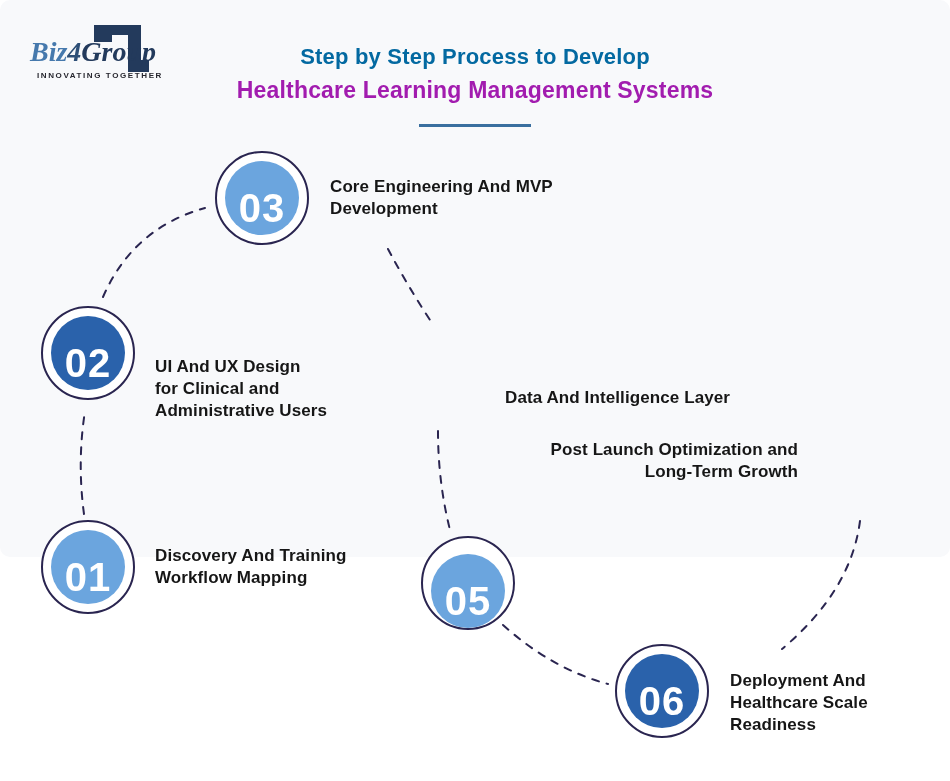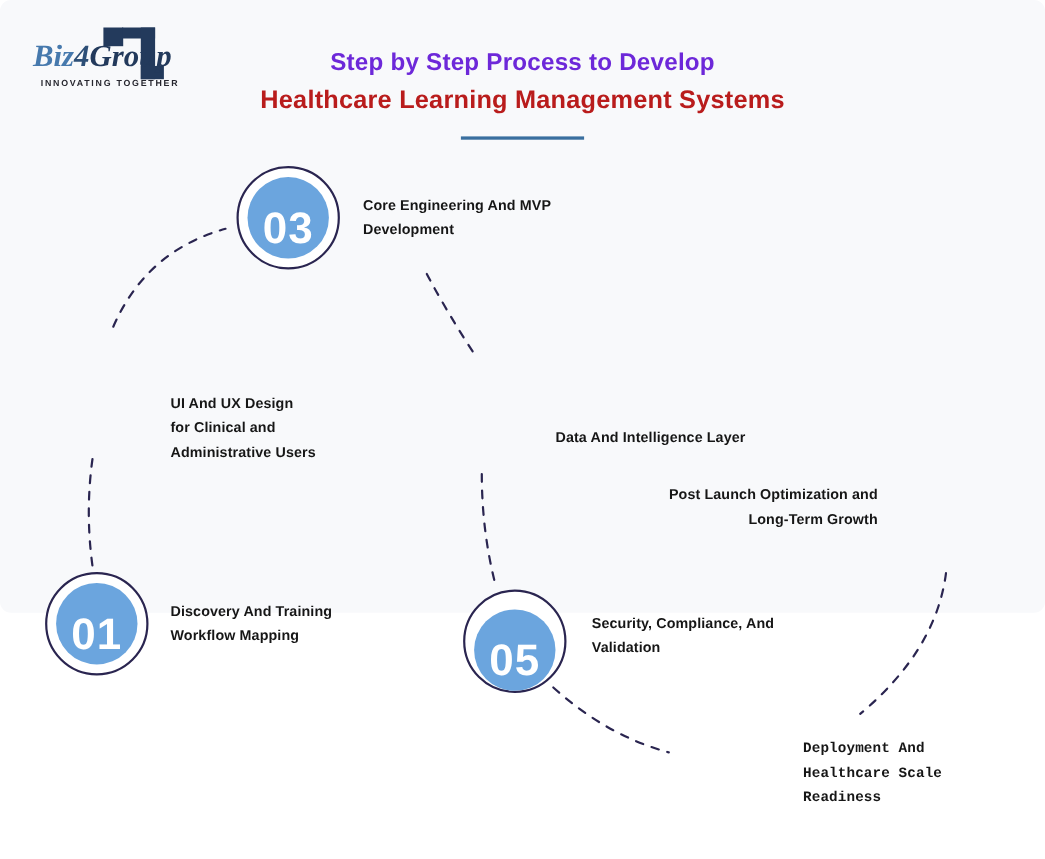--- a/index.html
+++ b/index.html
@@ -26,22 +26,22 @@
   .logo-biz{color:#4679ad;}
   .logo-4{color:#2d4f77;}
   .logo-group{color:#233a5c;}
   .logo-tagline{
     position:absolute;left:37px;top:71px;z-index:2;
     font-size:8px;font-weight:700;letter-spacing:1.6px;color:#26262e;white-space:nowrap;
   }
 
   
   .title-wrap{position:absolute;left:0;top:44px;width:950px;text-align:center;}
-  .title-line1{font-size:22px;font-weight:600;color:#6d28d9;letter-spacing:.2px;}
-  .title-line2{margin-top:7px;font-size:23px;font-weight:700;color:#b91c1c;letter-spacing:.2px;}
+  .title-line1{font-size:22px;font-weight:600;color:#0369a1;letter-spacing:.2px;}
+  .title-line2{margin-top:7px;font-size:23px;font-weight:700;color:#a21caf;letter-spacing:.2px;}
   .title-underline{width:112px;height:3px;background:#3a6f9f;margin:20px auto 0 auto;}
 
   
   .connectors{position:absolute;left:0;top:0;z-index:1;}
 
   
   .circle{
     position:absolute;width:90px;height:90px;border-radius:50%;
     border:2px solid #2a2550;background:#ffffff;
     display:flex;align-items:center;justify-content:center;z-index:2;
@@ -50,31 +50,31 @@
     width:74px;height:74px;border-radius:50%;
     display:flex;align-items:center;justify-content:center;
   }
   .inner.light{background:#6ba5de;}
   .inner.dark{background:#2a62ab;}
   .circle .num{
     color:#ffffff;font-size:40px;font-weight:700;letter-spacing:1px;line-height:1;margin-top:19px;
   }
   .step-label{
     position:absolute;z-index:2;
-    font-size:13px;font-weight:600;color:#161616;
+    font-size:17px;font-weight:600;color:#161616;
     line-height:22px;white-space:pre-line;letter-spacing:.1px;
   }
 
   
   .c01{left:41px;top:520px;}  .l01{left:155px;top:545px;width:230px;}
   .c02{left:41px;top:306px;}  .l02{left:155px;top:320px;width:230px;margin-top:36px;}
   .c03{left:215px;top:151px;} .l03{left:330px;top:176px;width:260px;}
   .c04{left:388px;top:331px;} .l04{left:505px;top:387px;width:280px;}
   .c05{left:421px;top:536px;align-items:flex-end;} .l05{left:538px;top:556px;width:260px;}
-  .c06{left:615px;top:644px;} .l06{left:730px;top:670px;width:200px;font-family:Liberation Mono, monospace;}
+  .c06{left:615px;top:644px;} .l06{left:730px;top:670px;width:200px;}
   .c07{left:814px;top:414px;} .l07{left:540px;top:439px;width:258px;text-align:right;}
 </style>
 </head>
 <body>
 
 <div class="canvas">
 
   <div class="logo">
     <svg class="logo-mark" width="58" height="52" viewBox="0 0 58 52">
       <g fill="#233a5c">
@@ -106,42 +106,50 @@
   </svg>
 
   <div class="circle c01">
     <div class="inner light">
         <span class="num">01</span>
       </div>
   </div>
   <div class="step-label l01">Discovery And Training
 Workflow Mapping</div>
 
+  <div class="circle c02">
+    <div class="inner dark">
+        <span class="num">02</span>
+      </div>
+  </div>
   <div class="step-label l02">UI And UX Design
 for Clinical and
 Administrative Users</div>
 
   <div class="circle c03">
     <div class="inner light">
         <span class="num">03</span>
       </div>
   </div>
   <div class="step-label l03">Core Engineering And MVP
 Development</div>
 
   <div class="step-label l04">Data And Intelligence Layer</div>
 
   <div class="circle c05">
     <div class="inner light">
         <span class="num">05</span>
       </div>
   </div>
-  <div class="step-label l05">Security, Compliance, And
-Validation</div>
 
+  <div class="circle c06">
+    <div class="inner dark">
+        <span class="num">06</span>
+      </div>
+  </div>
   <div class="step-label l06">Deployment And
 Healthcare Scale
 Readiness</div>
 
   <div class="step-label l07">Post Launch Optimization and
 Long-Term Growth</div>
 
 </div>
 
 </body></html>

